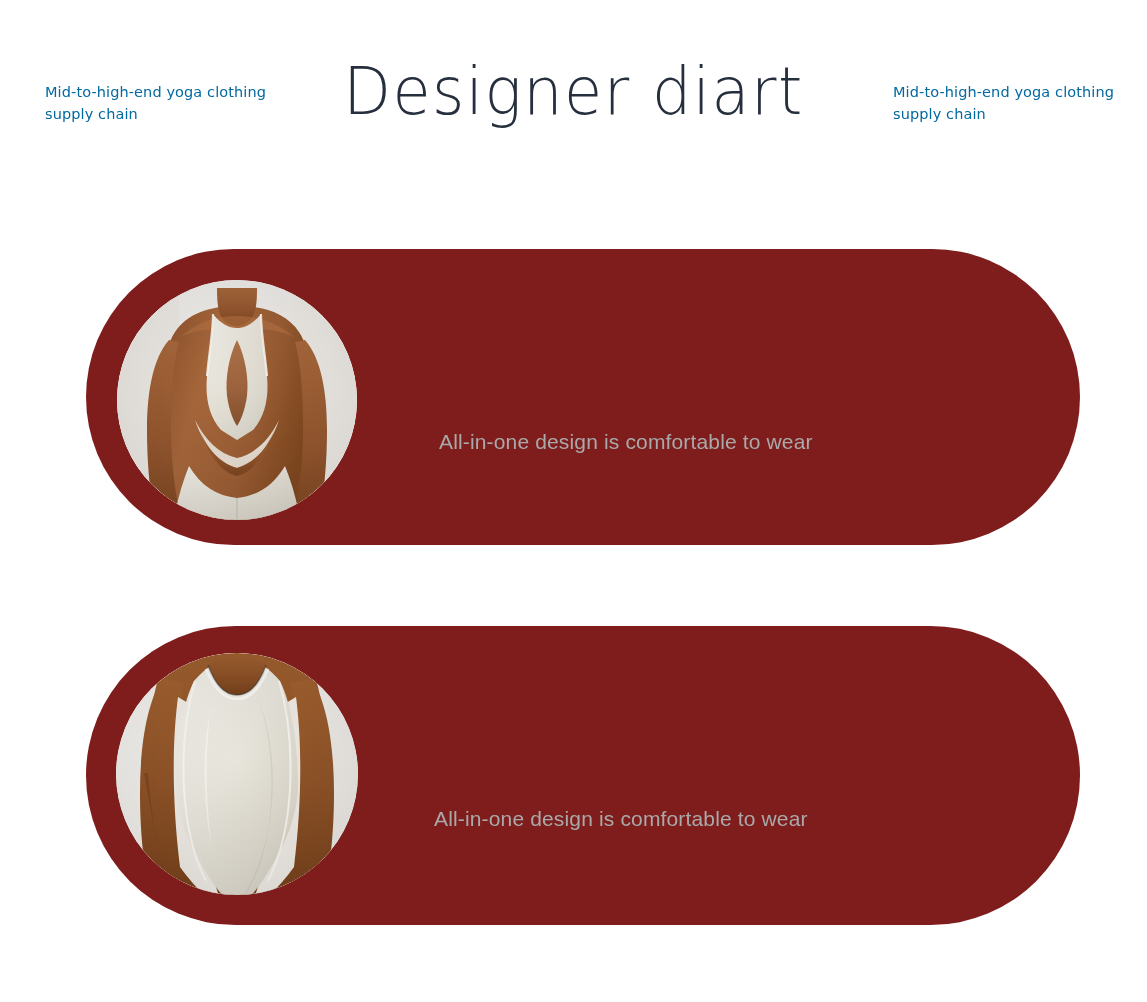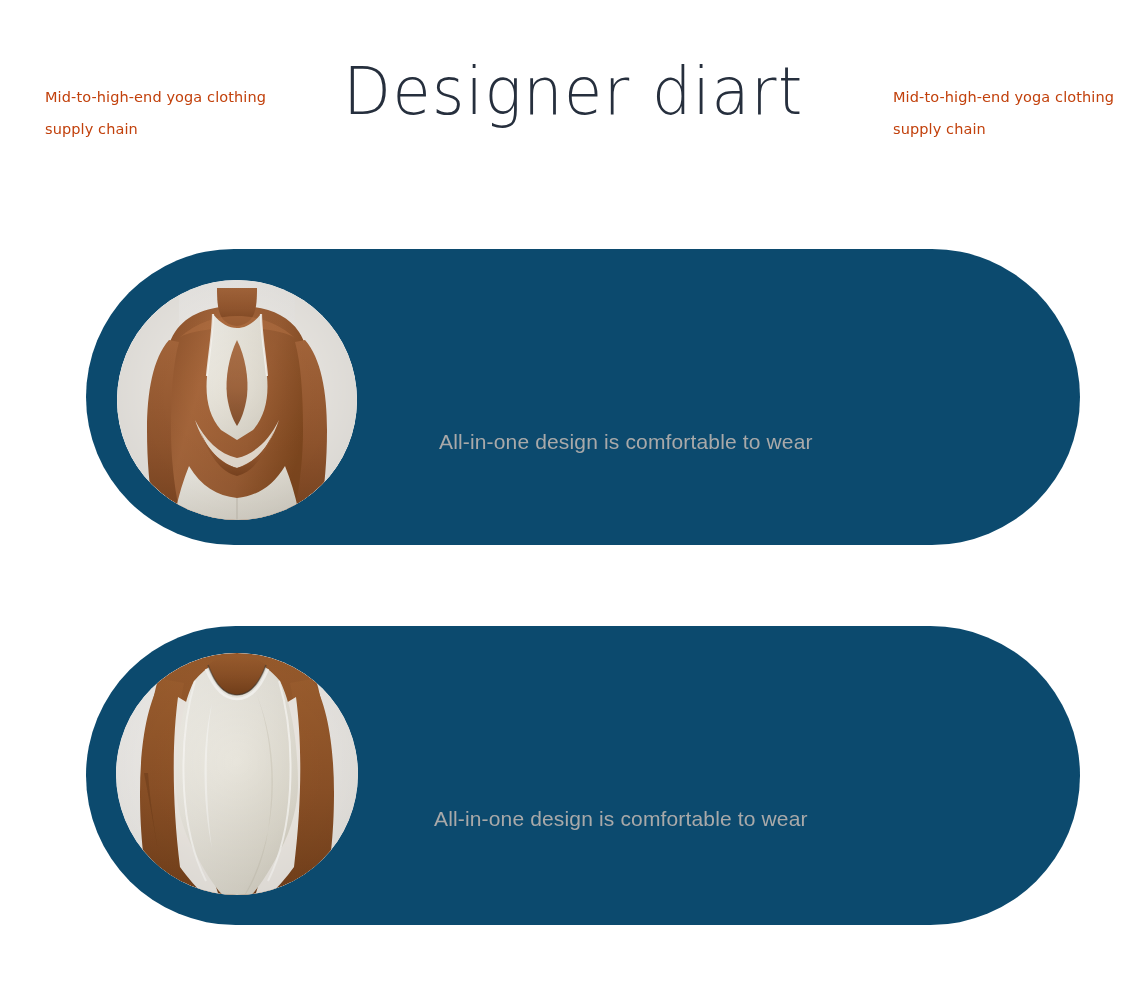--- a/index.html
+++ b/index.html
@@ -27,22 +27,22 @@
     top: 0;
     left: 0;
     width: 1147px;
     height: 200px;
   }
 
   .tagline {
     position: absolute;
     font-family: "DejaVu Sans", sans-serif;
     font-size: 14.5px;
-    line-height: 32px;
-    color: #c2410c;
+    line-height: 22px;
+    color: #0369a1;
     letter-spacing: 0.1px;
     white-space: pre-line;
     font-weight: 400;
   }
   .tagline-left {
     left: 45px;
     top: 81px;
     width: 250px;
   }
   .tagline-right {
@@ -63,21 +63,21 @@
     letter-spacing: 1.5px;
     color: #262f3d;
     line-height: 1.08;
     transform: scaleY(1.06);
     transform-origin: top center;
   }
 
   
   .card {
     position: absolute;
-    background: #0c4a6e;
+    background: #7f1d1d;
     border-radius: 999px;
     text-decoration: underline;
   }
 
   .card-1 {
     left: 86px;
     top: 249px;
     width: 994px;
     height: 296px;
   }

